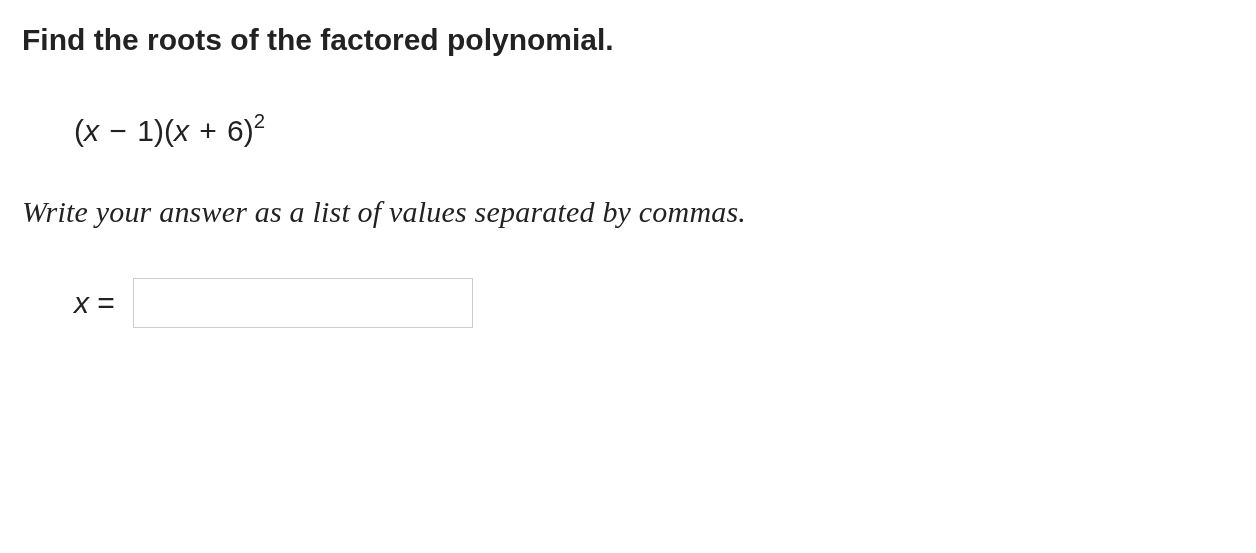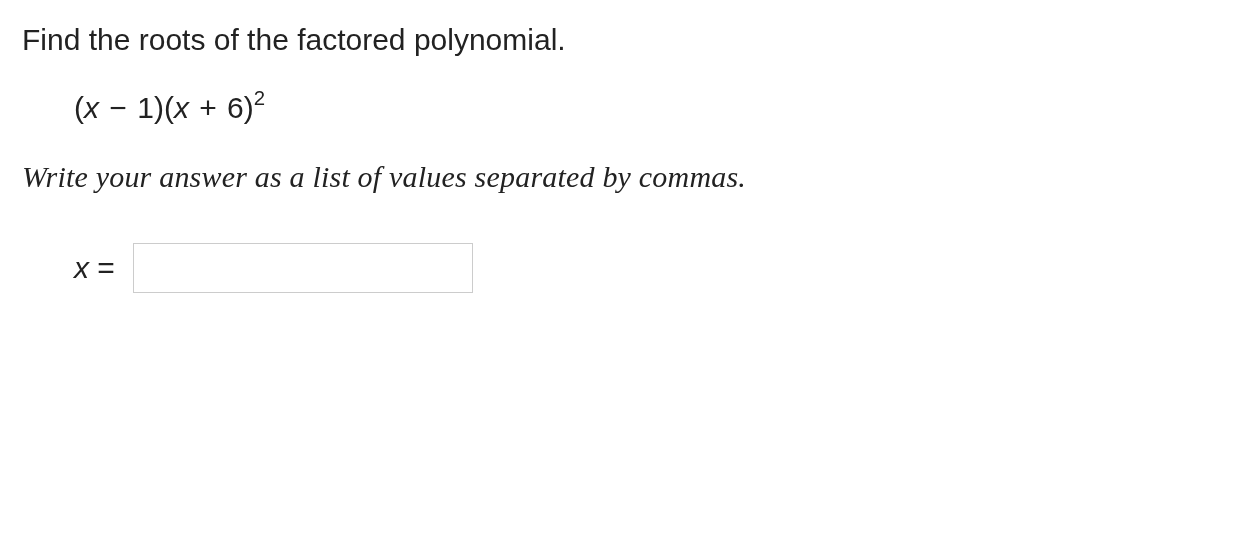--- a/index.html
+++ b/index.html
@@ -11,25 +11,26 @@
       font-family: Verdana, Geneva, sans-serif;
       font-size: 30px;
       color: #222;
       background: #fff;
       padding: 18px 22px;
       width: 1256px;
       height: 553px;
       line-height: 1.45;
     }
     .question {
-      margin-bottom: 24px;
+      margin-bottom: 47px;
+      font-weight: bold;
     }
     .expression {
       padding-left: 52px;
-      margin-bottom: 26px;
+      margin-bottom: 38px;
       font-family: Verdana, Geneva, sans-serif;
     }
     .math-var {
       font-style: italic;
     }
     .exp {
       font-size: 0.68em;
       vertical-align: super;
       position: relative;
       top: -2px;

